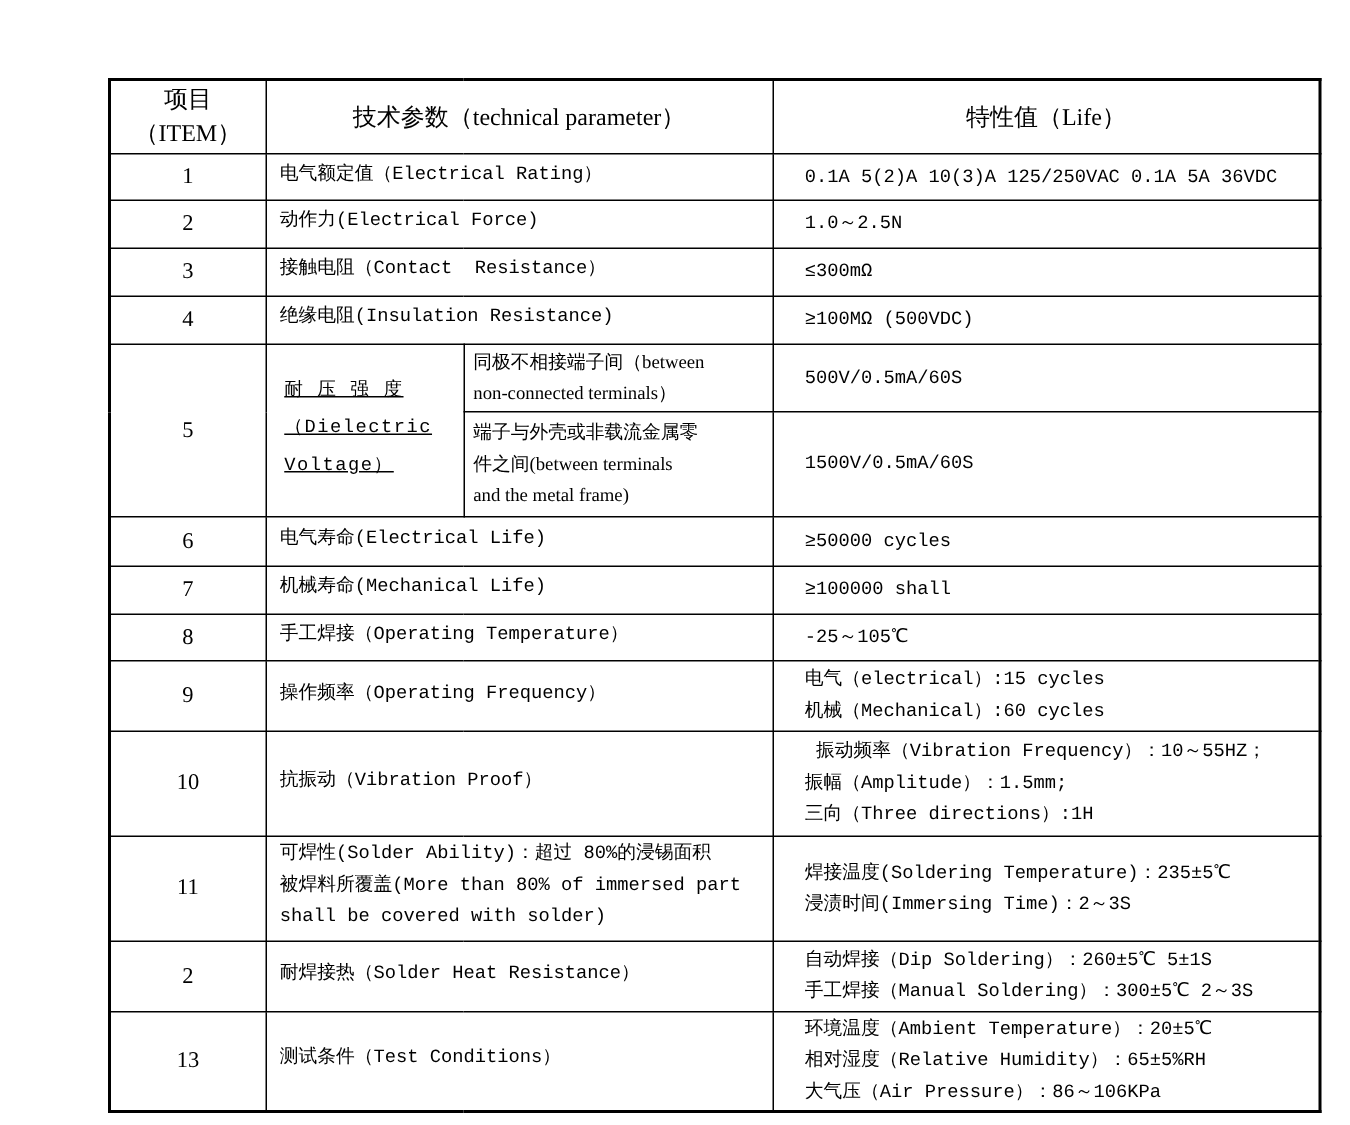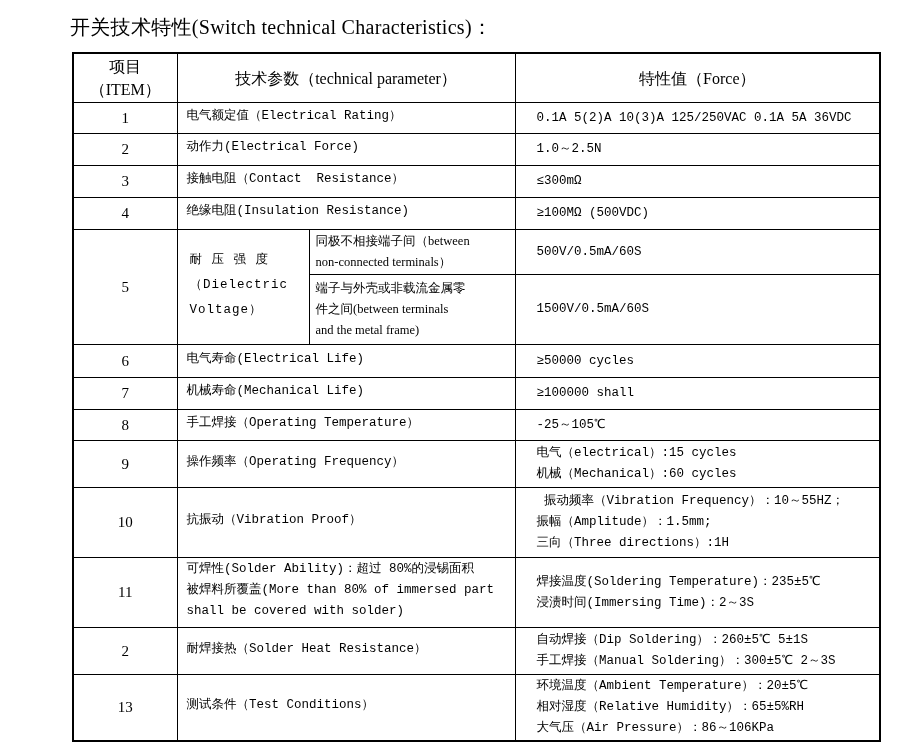--- a/index.html
+++ b/index.html
@@ -61,51 +61,51 @@
     white-space: pre-wrap;
     text-align: left;
   }
   td.param { padding: 0 4px 4px 9px; }
   td.subparam { padding: 0 2px 0 6px; font-family: Liberation Serif, serif; }
   td.val { padding: 0 4px 0 21px; }
   td.dielectric {
     line-height: 25px;
     padding-left: 12px;
     letter-spacing: 1px;
+    text-decoration: underline;
   }
   tr.rh48 { height: 48px; }
   tr.rh31 { height: 31px; }
   tr.rh32 { height: 32px; }
   tr.rh33 { height: 33px; }
   tr.rh45 { height: 45px; }
   tr.rh47 { height: 47px; }
   tr.rh66 { height: 66px; }
   tr.rh70 { height: 70px; }
 </style>
 </head>
 <body>
 
 <div class="page">
 
-  <div class="title">开关技术特性(Switch technical Characteristics)：</div>
 
   <table class="spec">
     <colgroup>
       <col style="width:104px">
       <col style="width:132px">
       <col style="width:206px">
       <col style="width:365px">
     </colgroup>
 
     <tbody>
         <tr class="rh48">
       <th class="hdr">项目
 （ITEM）</th>
       <th class="hdr" colspan="2">技术参数（technical parameter）</th>
-      <th class="hdr">特性值（Force）</th>
+      <th class="hdr">特性值（Life）</th>
     </tr>
 
     <tr class="rh31">
       <td class="item">1</td>
       <td class="param" colspan="2">电气额定值（Electrical Rating）</td>
       <td class="val">0.1A 5(2)A 10(3)A 125/250VAC 0.1A 5A 36VDC</td>
     </tr>
 
     <tr class="rh32">
       <td class="item">2</td>

